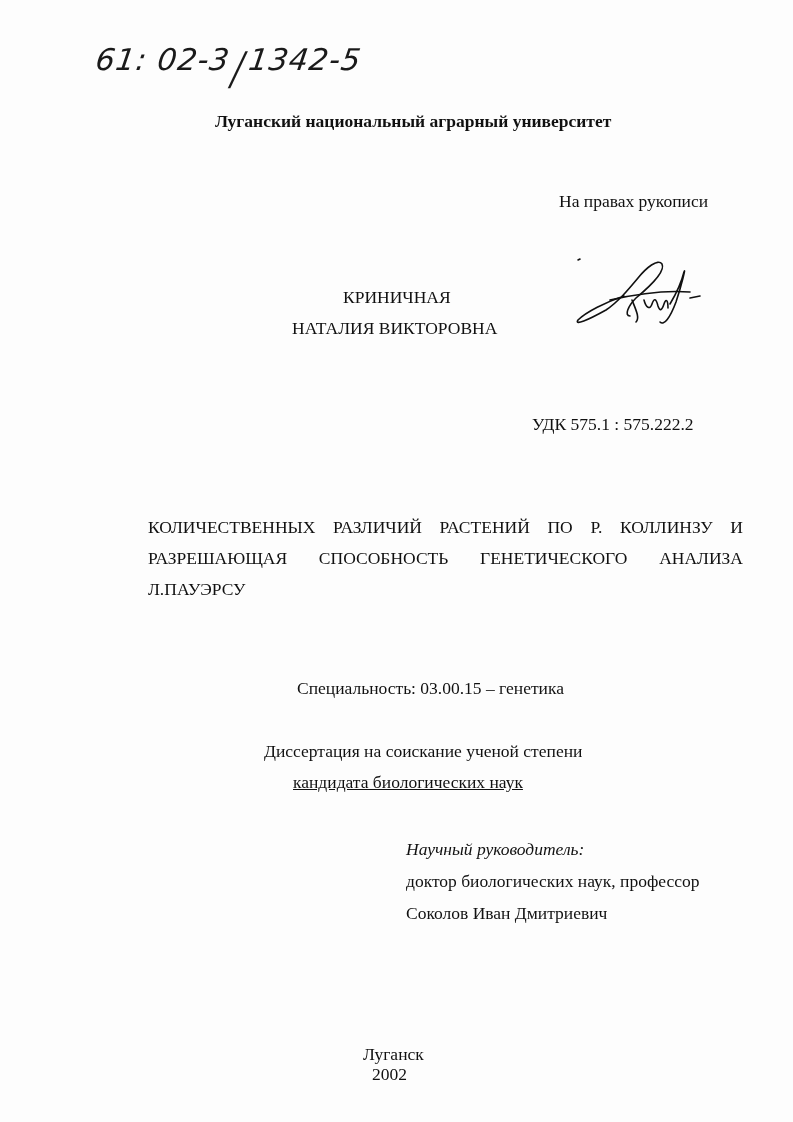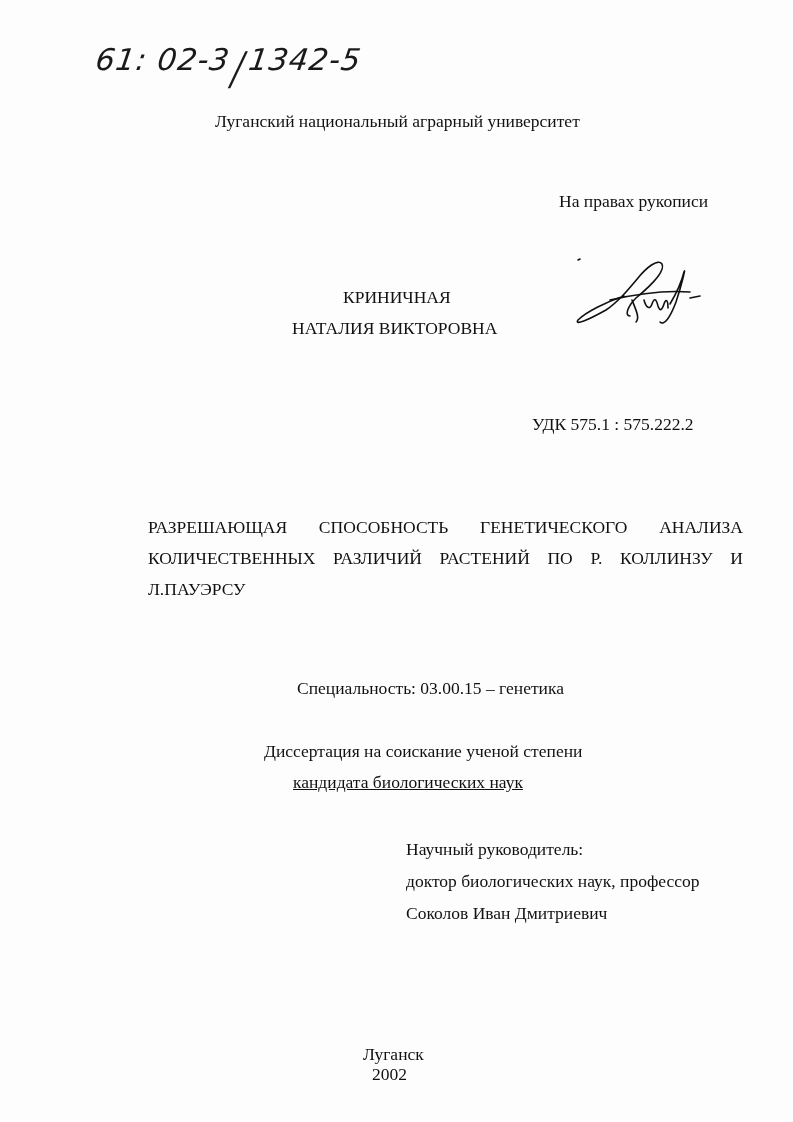--- a/index.html
+++ b/index.html
@@ -27,21 +27,21 @@
       letter-spacing: 1px;
       color: #1a1a1a;
       transform: skewX(-8deg);
     }
     .archive-code .slash {
       display: inline-block;
       transform: scaleY(1.5) translateY(6px);
       margin: 0 4px;
     }
 
-    .university { left: 215px; top: 110px; }
+    .university { left: 215px; top: 110px; font-weight: bold; }
     .manuscript { left: 559px; top: 190px; text-align: right; }
     .surname    { left: 343px; top: 286px; text-align: center; }
     .firstname  { left: 292px; top: 317px; }
     .signature  { left: 566px; top: 254px; width: 150px; height: 80px; }
     .udk        { left: 532px; top: 413px; }
 
     .title {
       left: 148px; top: 512px;
       width: 595px;
       font-size: 17.5px;
@@ -52,21 +52,21 @@
     .title .line { display: block; }
     .title .justify {
       text-align: justify;
       text-align-last: justify;
     }
 
     .specialty  { left: 297px; top: 677px; }
     .dissertation1 { left: 264px; top: 740px; }
     .dissertation2 { left: 293px; top: 771px; text-decoration: underline; }
 
-    .advisor-label { left: 406px; top: 838px; }
+    .advisor-label { left: 406px; top: 838px; font-style: italic; }
     .advisor-degree { left: 406px; top: 870px; }
     .advisor-name { left: 406px; top: 902px; text-align: right; }
 
     .city { left: 363px; top: 1031px; margin-top: 12px; }
     .year { left: 372px; top: 1063px; }
   </style>
 </head>
 <body>
 
 <div>
@@ -90,22 +90,22 @@
       <path d="M66 46 C 70 56, 74 64, 70 68"></path>
       <path d="M78 46 c 2 8, 6 10, 8 4 c 2 -6, 4 -6, 6 2 c 2 6, 4 4, 6 -2 c 2 -6, 4 -4, 4 4"></path>
       <path d="M104 50 C 110 40, 116 26, 118 18 C 120 12, 116 30, 110 48 C 104 64, 98 72, 94 68"></path>
       <path d="M124 44 l10 -2"></path>
     </svg>
   </div>
 
   <div class="abs txt udk">УДК 575.1 : 575.222.2</div>
 
   <div class="abs title">
+    <span class="line justify">КОЛИЧЕСТВЕННЫХ РАЗЛИЧИЙ РАСТЕНИЙ ПО Р. КОЛЛИНЗУ И</span>
     <span class="line justify">РАЗРЕШАЮЩАЯ СПОСОБНОСТЬ ГЕНЕТИЧЕСКОГО АНАЛИЗА</span>
-    <span class="line justify">КОЛИЧЕСТВЕННЫХ РАЗЛИЧИЙ РАСТЕНИЙ ПО Р. КОЛЛИНЗУ И</span>
     <span class="line">Л.ПАУЭРСУ</span>
   </div>
 
   <div class="abs txt specialty">Специальность: 03.00.15 – генетика</div>
 
   <div class="abs txt dissertation1">Диссертация на соискание ученой степени</div>
   <div class="abs txt dissertation2">кандидата биологических наук</div>
 
   <div class="abs txt advisor-label">Научный руководитель:</div>
   <div class="abs txt advisor-degree">доктор биологических наук, профессор</div>

